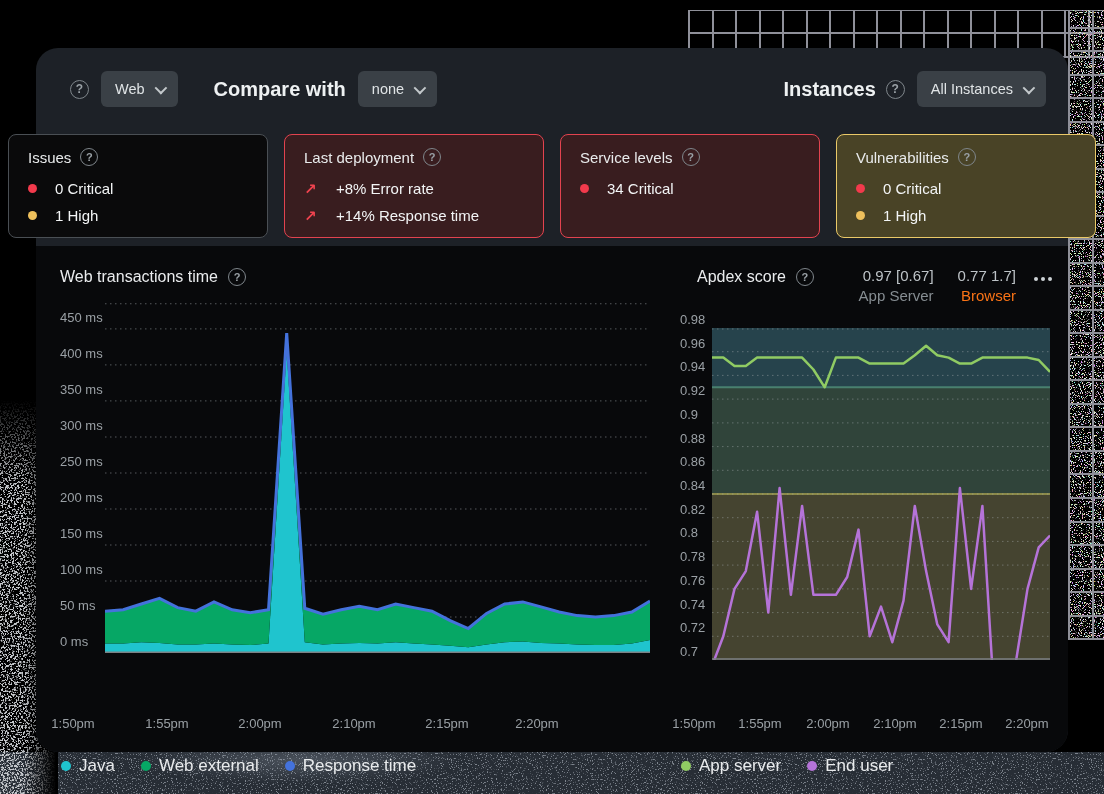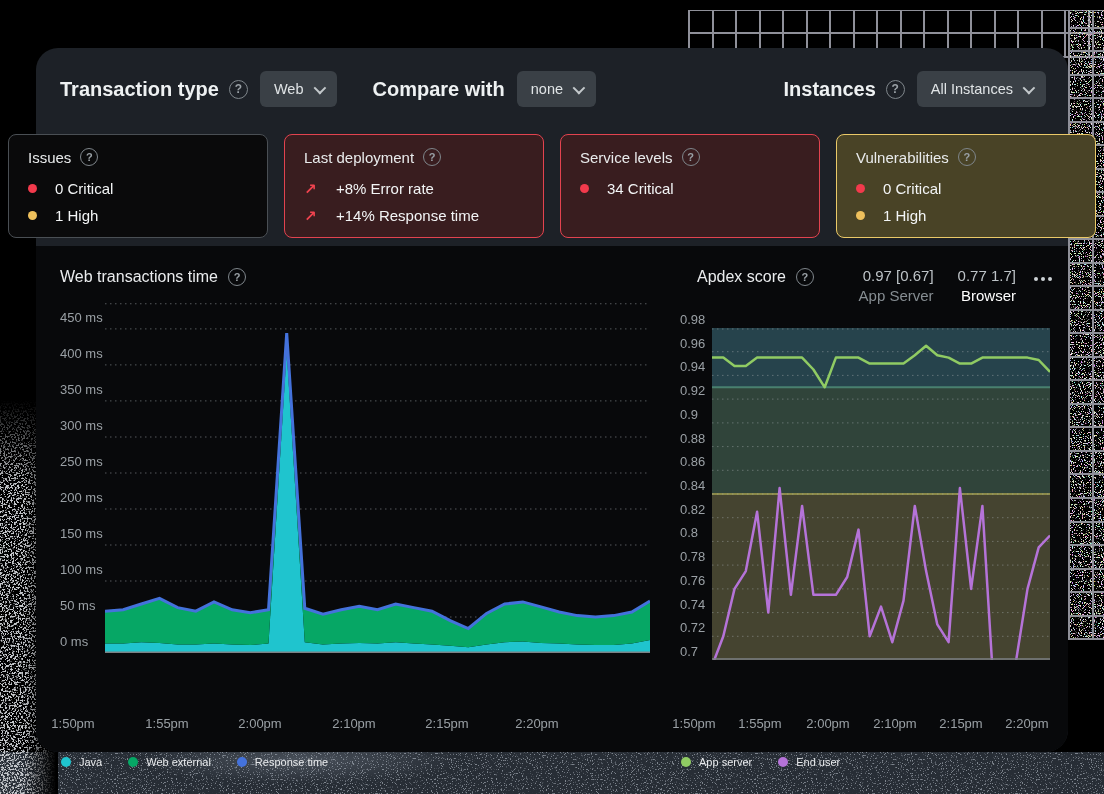--- a/index.html
+++ b/index.html
@@ -59,21 +59,21 @@
   .dot{width:9px;height:9px;border-radius:50%;flex:none;}
   .arrow{font-size:15px;font-weight:700;width:14px;flex:none;}
 
   
   .chart-title-row{position:absolute;display:flex;align-items:center;font-size:16px;color:#eaecee;}
   .chart-title-row .help{width:18px;height:18px;font-size:11px;}
   .apdex-scores{position:absolute;left:772px;top:218px;width:208px;display:flex;justify-content:flex-end;gap:24px;}
   .score-col{text-align:right;font-size:15px;line-height:20px;}
   .score-val{color:#bdc3c7;}
   .score-sub{color:#868d92;}
-  .score-link{color:#ffffff;cursor:pointer;}
+  .score-link{color:#f97316;cursor:pointer;}
   .dots-menu{position:absolute;left:998px;top:229px;display:flex;gap:3px;cursor:pointer;}
   .dots-menu i{width:4px;height:4px;border-radius:50%;background:#cdd2d6;}
 
   
   #wtt-plot{position:absolute;left:69px;top:255px;width:545px;height:350px;}
   #apdex-plot{position:absolute;left:676px;top:280px;width:338px;height:332px;}
   #wtt-plot svg,#apdex-plot svg{display:block;width:100%;height:100%;}
   .ylabels{position:absolute;width:50px;}
   #wtt-ylabels{left:24px;top:255px;height:350px;}
   #apdex-ylabels{left:644px;top:280px;height:332px;}
@@ -82,21 +82,21 @@
   #wtt-xlabels{left:69px;width:545px;}
   #apdex-xlabels{left:676px;width:338px;}
   .xlabels .tick{transform:translateX(-50%);}
   svg .grid{stroke:#54595d;stroke-width:1;stroke-dasharray:1.5 3.5;fill:none;}
   svg .grid2{stroke:#a7acb0;stroke-opacity:.45;stroke-width:1;stroke-dasharray:1.5 3.5;fill:none;}
   svg .axis{stroke:#7c8185;stroke-width:1.5;fill:none;}
 
   
   .legend{position:absolute;top:708px;display:flex;gap:26px;align-items:center;}
   #legend-left{left:25px;} #legend-right{left:645px;}
-  .legend-item{display:flex;align-items:center;gap:8px;font-size:11px;color:#e9ebed;}
+  .legend-item{display:flex;align-items:center;gap:8px;font-size:17px;color:#e9ebed;}
   .ldot{width:10px;height:10px;border-radius:50%;flex:none;}
 </style>
 </head>
 <body>
 
 <div class="grid-top"></div>
 <div class="grid-right">
   <svg width="36" height="630">
     <filter id="nzc">
         <feTurbulence type="fractalNoise" baseFrequency="0.9" numOctaves="2" seed="7"></feTurbulence>
@@ -121,21 +121,20 @@
       <feColorMatrix type="matrix" values="0 0 0 0 0.65  0 0 0 0 0.70  0 0 0 0 0.78  0 0 0 9 -5.4"></feColorMatrix>
       </filter>
     <rect width="1104" height="42" filter="url(#nzb)"></rect>
   </svg>
 </div>
 
 <div class="panel">
   <div class="panel-lower"></div>
 
   <div class="toolbar">
-    <span class="tb-label">Transaction type</span>
     <span class="help">?</span>
     <span class="btn ml12">
       <span>Web</span>
       <i class="chev"></i>
     </span>
     <span class="tb-label ml36">Compare with</span>
     <span class="btn ml12">
       <span>none</span>
       <i class="chev"></i>
     </span>

